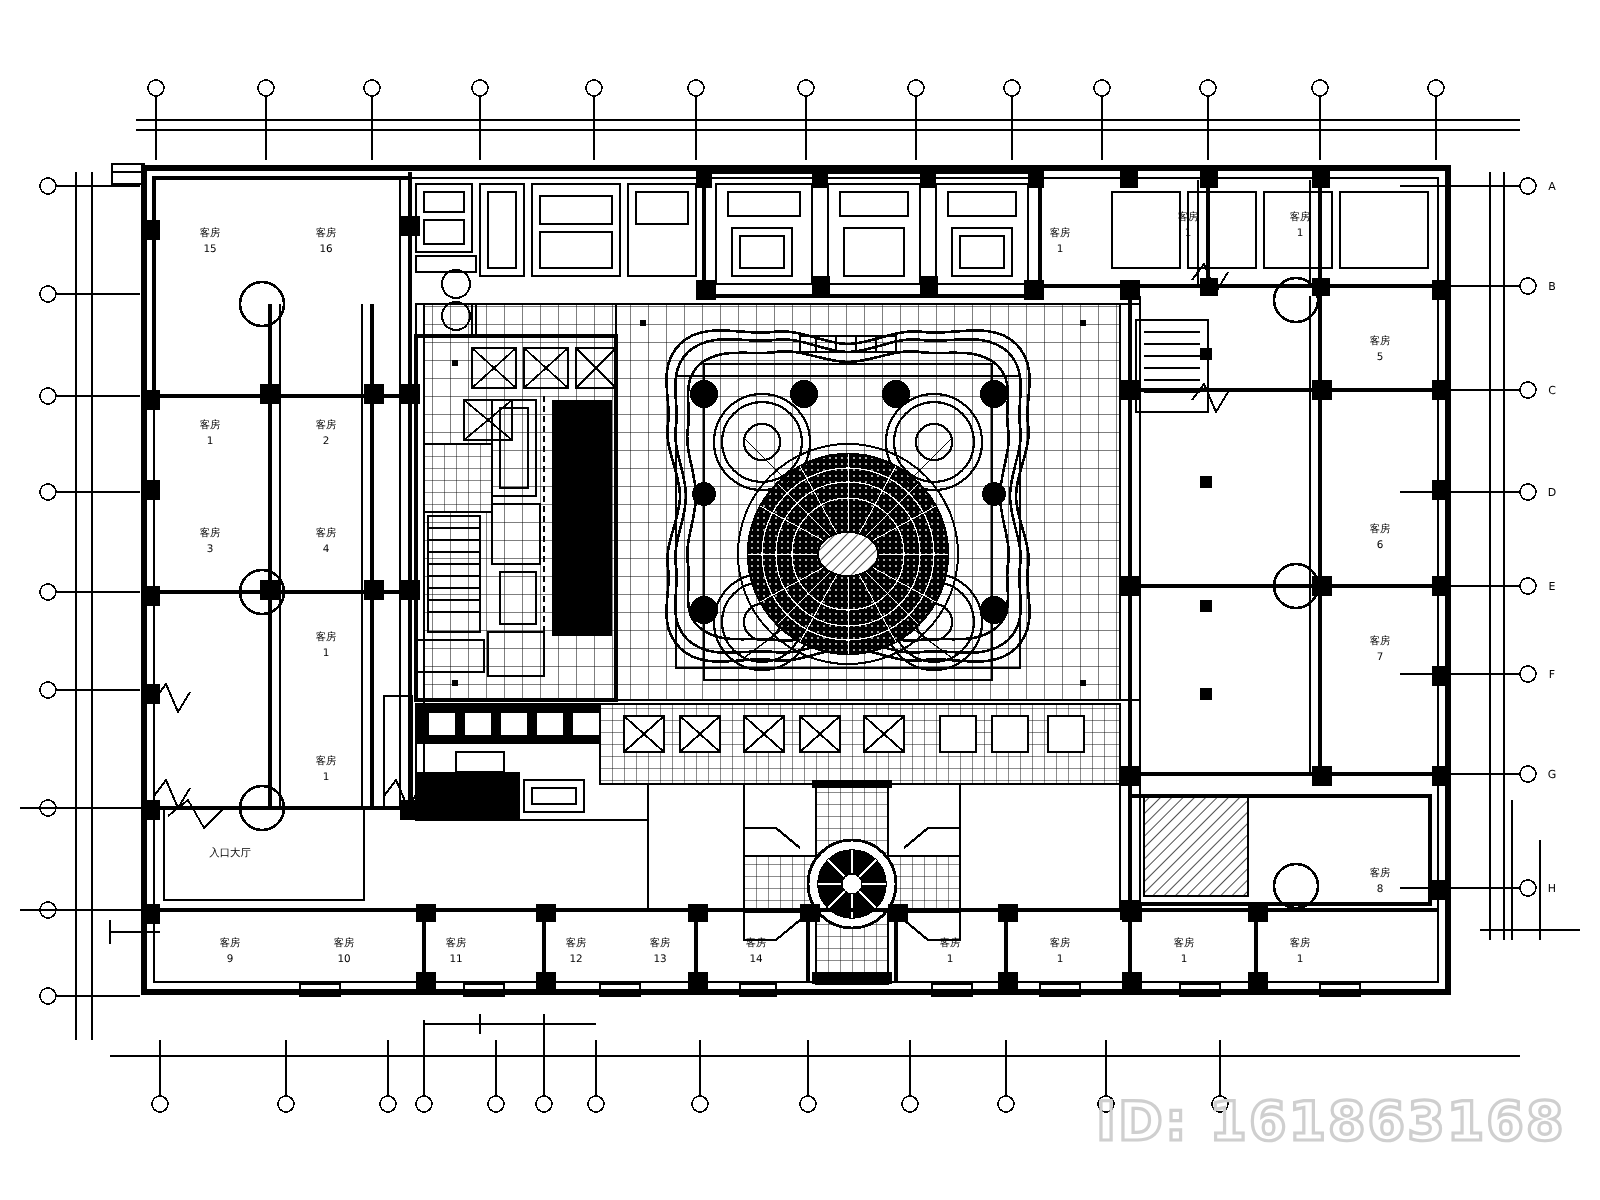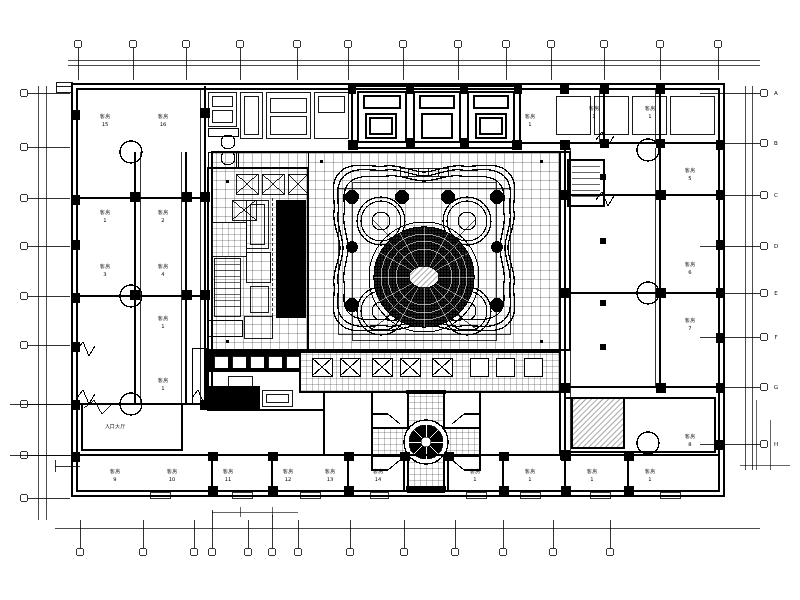--- a/index.html
+++ b/index.html
@@ -749,15 +749,16 @@
       <text x="776" y="248">D</text>
       <text x="776" y="295">E</text>
       <text x="776" y="339">F</text>
       <text x="776" y="389">G</text>
       <text x="776" y="446">H</text>
     </g>
 
   </svg>
 
   <div class="wm-wrap">
+    <div class="wm-id">ID: 161863168</div>
   </div>
 
 </div>
 
 </body></html>

